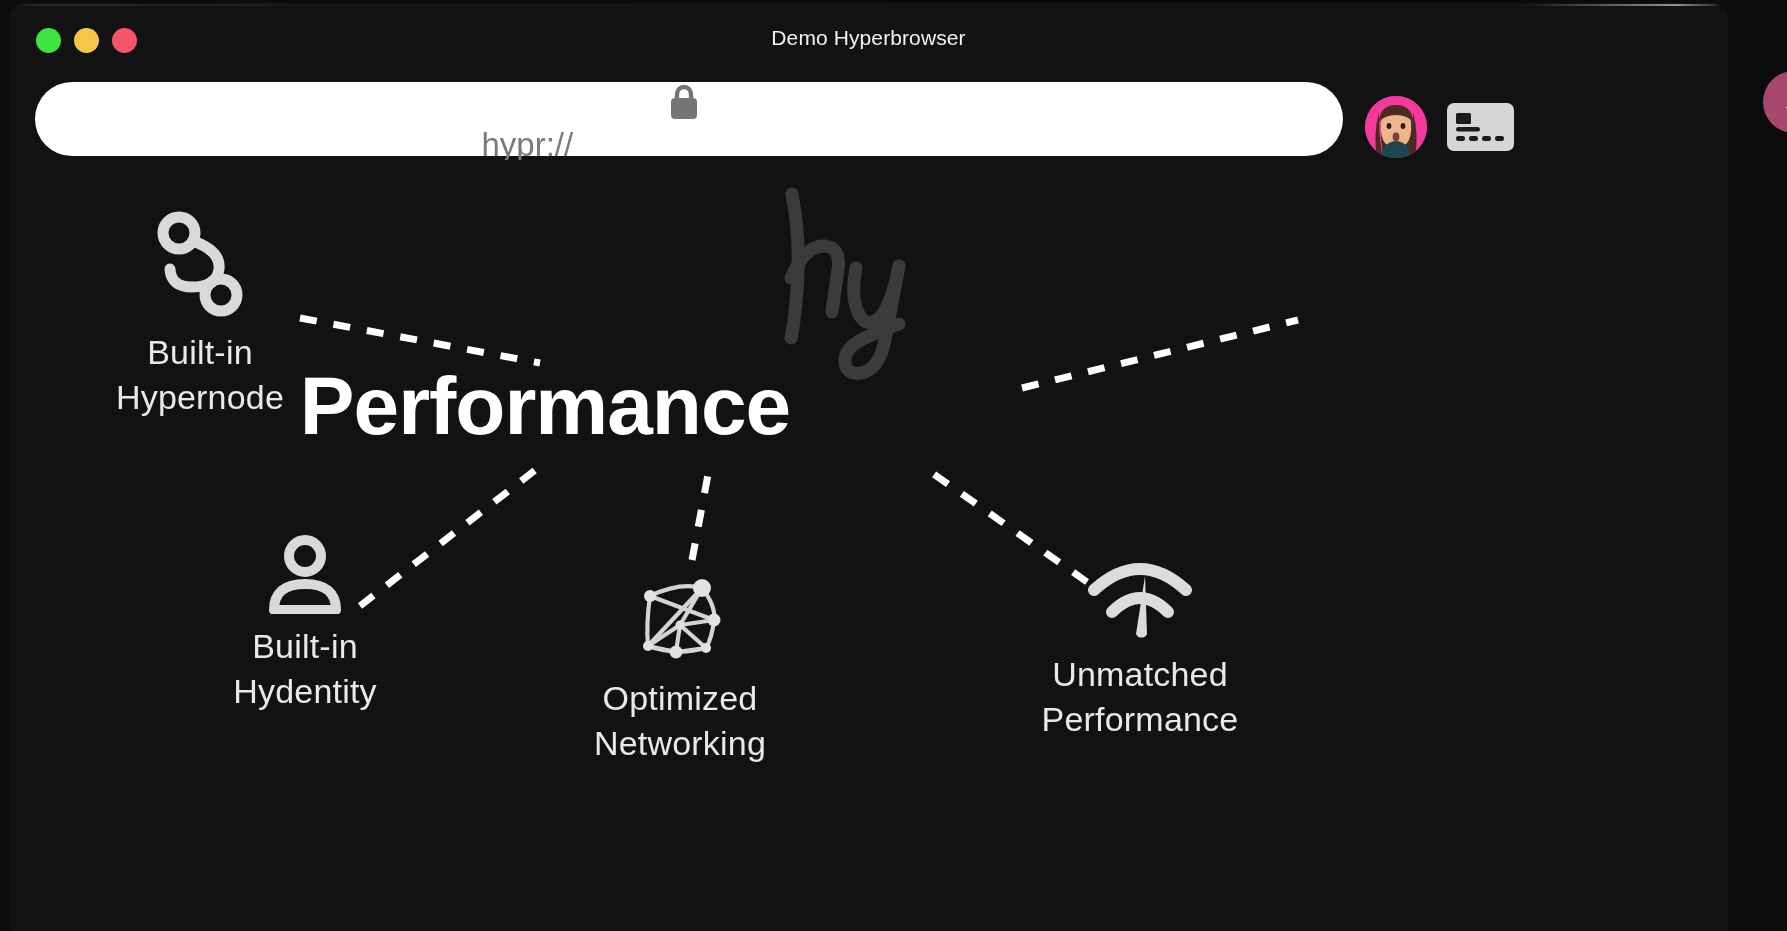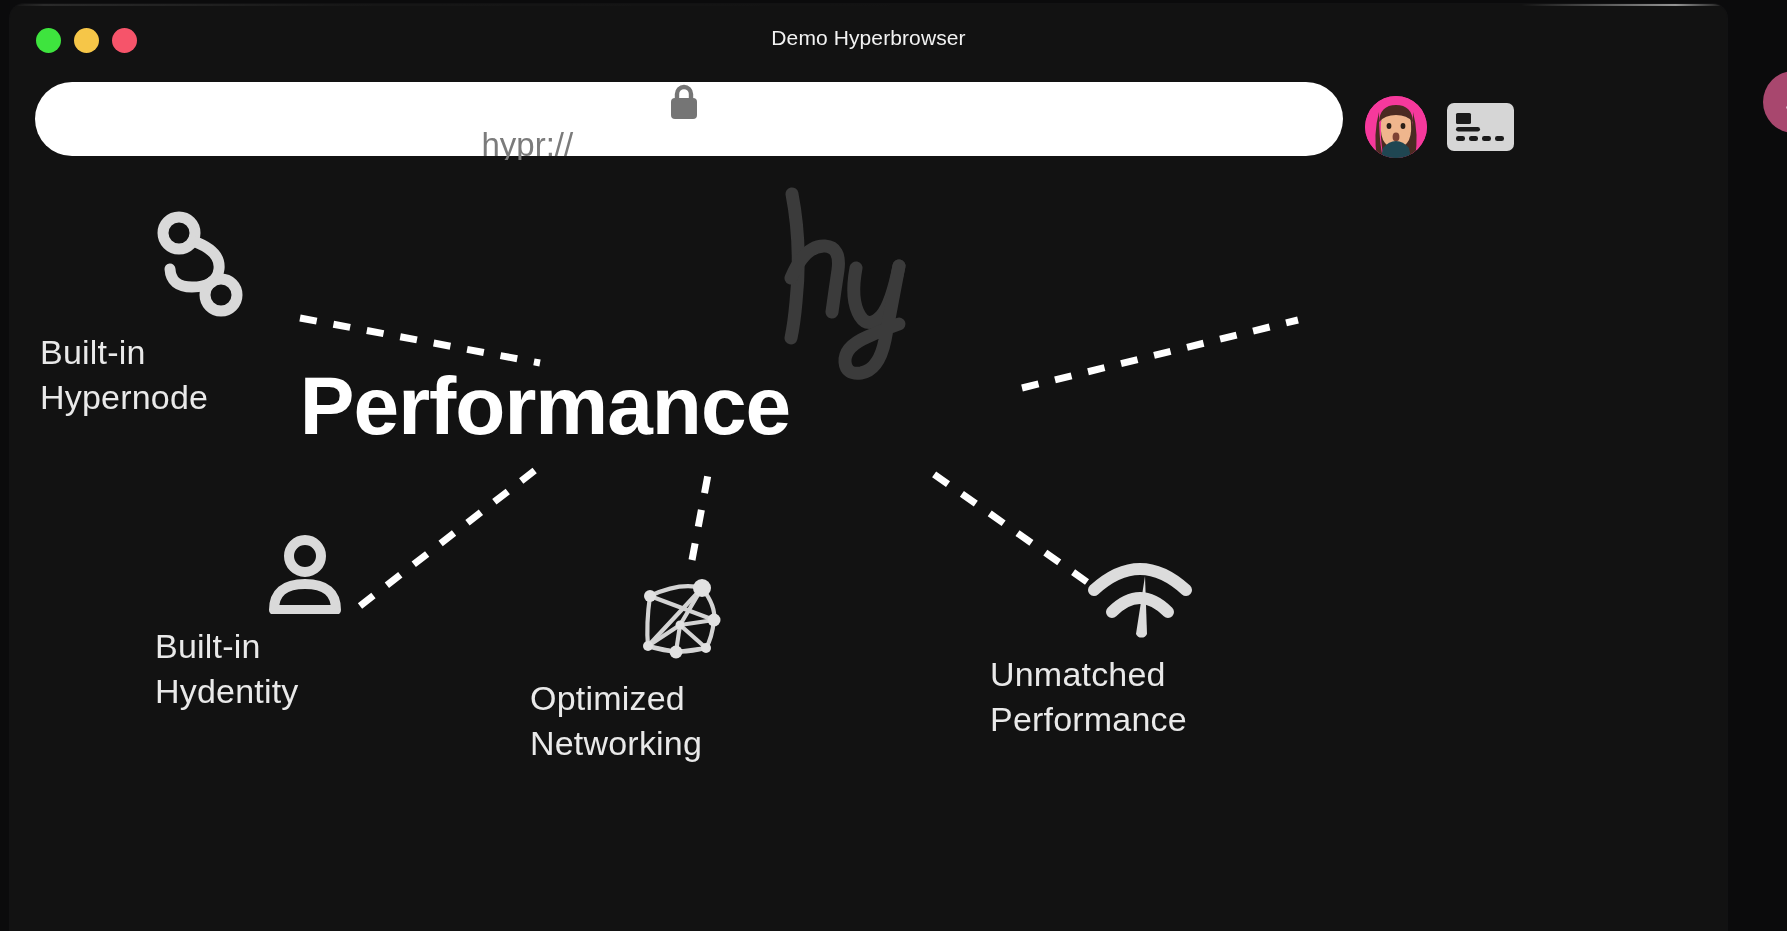--- a/index.html
+++ b/index.html
@@ -200,21 +200,21 @@
     color: #ffffff;
     font-size: 82px;
     font-weight: bold;
     letter-spacing: -1px;
     line-height: 1;
   }
 
   
   .feature {
     position: absolute;
-    text-align: left;
+    text-align: center;
     color: #e9e9e9;
     font-size: 34px;
     line-height: 1.33;
     letter-spacing: 0.2px;
   }
   .feature .f-icon {
     display: flex;
     align-items: flex-end;
     justify-content: center;
     margin-bottom: 10px;

